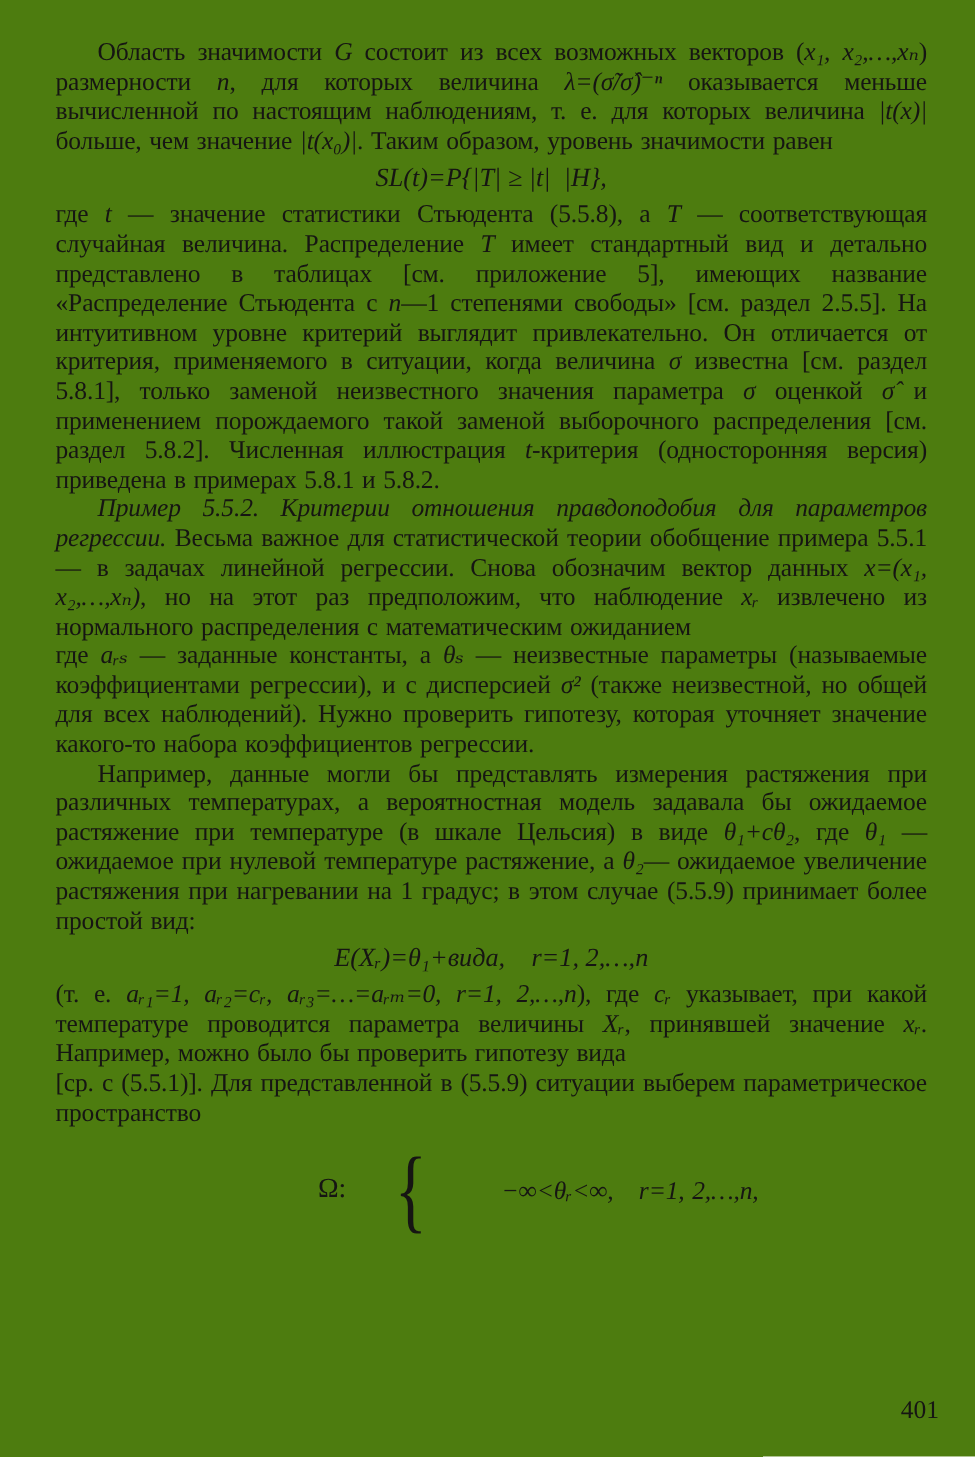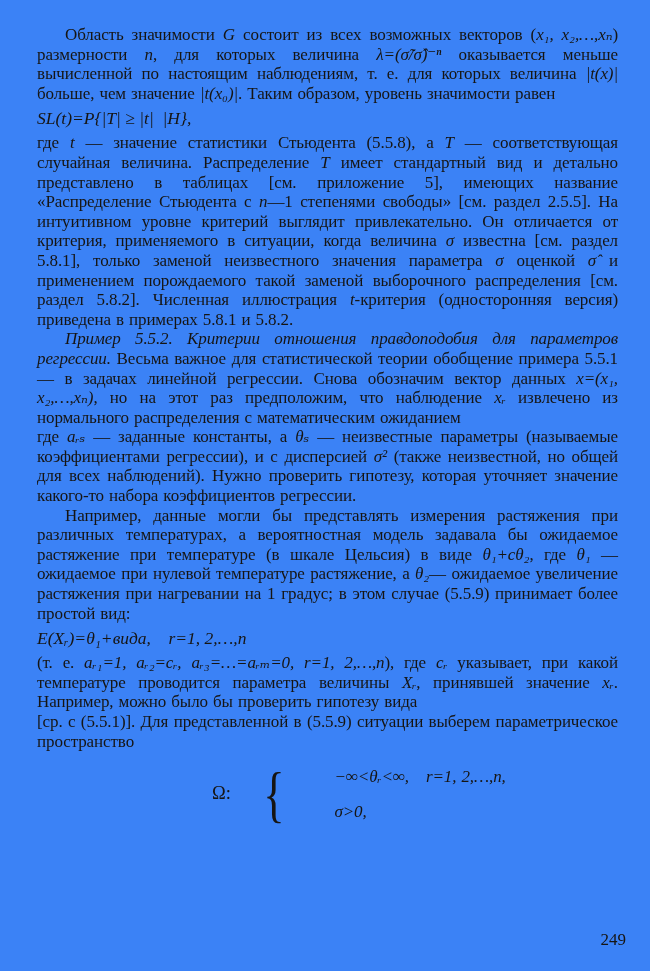--- a/index.html
+++ b/index.html
@@ -4,21 +4,21 @@
 <style>
   html, body {
     margin: 0;
     padding: 0;
     background: #fbfbf9;
   }
   .page {
     position: relative;
     width: 650px;
     height: 971px;
-    background: #3b82f6;
+    background: #4d7c0f;
     color: #161513;
     font-family: "Liberation Serif", "DejaVu Serif", serif;
     overflow: hidden;
   }
   .text-block {
     position: absolute;
     left: 37px;
     right: 32px;
     top: 25px;
     font-size: 17px;
@@ -28,20 +28,21 @@
     letter-spacing: -0.1px;
   }
   p.para {
     margin: 0;
     text-align: justify;
   }
   p.indent { text-indent: 28px; }
   .it { font-style: italic; }
   .formula {
     margin: 4px 0 3px 0;
+    text-align: center;
   }
   .f-line {
     position: relative;
     line-height: 22px;
   }
   .f-math {
     font-style: italic;
     font-size: 17.5px;
     letter-spacing: 0;
     word-spacing: 0;
@@ -102,18 +103,17 @@
       <div class="formula">
         <div class="f-line"><span class="f-math">E(Xᵣ)=θ₁+вида, r=1, 2,…,n</span></div>
       </div>
       <p class="para"><span>(т. е. </span><span class="it">aᵣ₁=1, aᵣ₂=cᵣ, aᵣ₃=…=aᵣₘ=0, r=1, 2,…,n</span><span>), где </span><span class="it">cᵣ</span><span> указывает, при какой температуре проводится параметра величины </span><span class="it">Xᵣ</span><span>, принявшей значение </span><span class="it">xᵣ</span><span>. Например, можно было бы проверить гипотезу вида</span></p>
       <p class="para"><span>[ср. с (5.5.1)]. Для представленной в (5.5.9) ситуации выберем параметрическое пространство</span></p>
       <div class="system">
         <span class="sys-label">Ω:</span>
         <span class="sys-brace">{</span>
         <div class="sys-lines">
           <div class="sys-line">−∞&lt;θᵣ&lt;∞, r=1, 2,…,n,</div>
-          <div class="sys-line">σ&gt;0,</div>
         </div>
       </div>
     </main>
-  <div class="page-number">249</div>
+  <div class="page-number">401</div>
 </div>
 
 </body></html>

